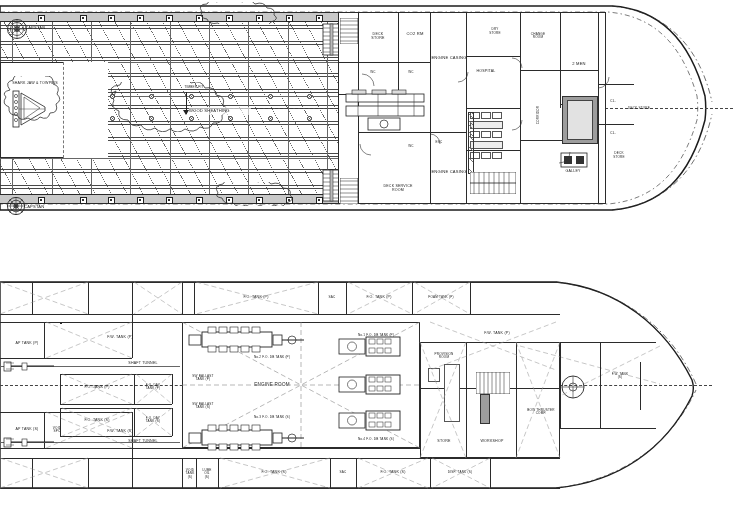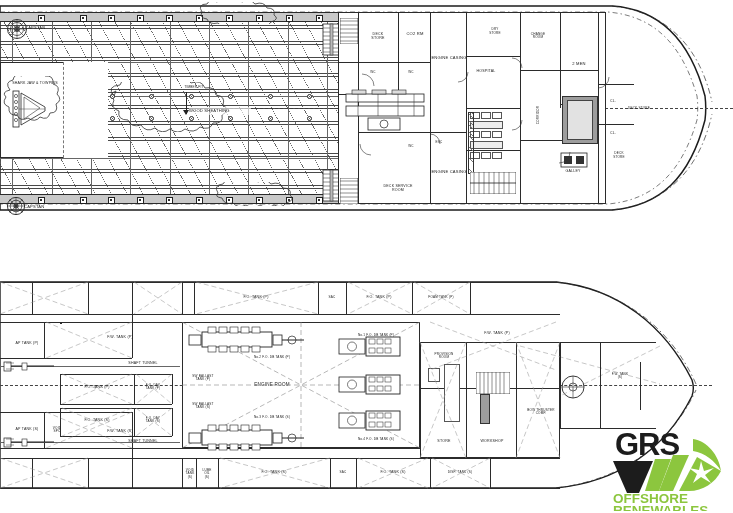--- a/index.html
+++ b/index.html
@@ -673,32 +673,14 @@
       </g>
     </svg>
 
     <div class="hline" style="left:560px;top:66px;width:96px;"></div>
     <div class="hline" style="left:560px;top:152px;width:96px;"></div>
     <div class="vline" style="left:560px;top:66px;height:86px;"></div>
     <div class="vline" style="left:600px;top:66px;height:86px;"></div>
     <div class="vline" style="left:640px;top:86px;height:48px;"></div>
   </div>
 
-  <div id="logo">
-    <svg viewBox="0 0 120 90" width="120" height="90">
-
-      <text x="6" y="34" font-family="Liberation Sans, sans-serif" font-size="31" font-weight="bold" fill="#1c1c1c" letter-spacing="-1">GRS</text>
-
-      <path d="M4,40 L44,40 L30,72 L18,72 Z" fill="#1c1c1c"></path>
-
-      <path d="M46,38 L62,38 L50,70 L36,70 Z" fill="#8cc63e"></path>
-      <path d="M64,34 L80,34 L64,70 L50,70 Z" fill="#8cc63e"></path>
-      <path d="M84,18 C98,20 110,34 112,50 C106,40 96,32 84,30 Z" fill="#8cc63e"></path>
-      <path d="M112,50 C106,62 94,70 80,70 L70,70 L88,36 Z" fill="#8cc63e"></path>
-
-      <path d="M92,40 L95,50 L105,47 L96,54 L102,62 L92,56 L84,62 L88,53 L80,47 L90,49 Z" fill="#ffffff"></path>
-
-      <text x="4" y="82" font-family="Liberation Sans, sans-serif" font-size="13.5" font-weight="bold" fill="#8cc63e" letter-spacing="0">OFFSHORE</text>
-      <text x="4" y="94" font-family="Liberation Sans, sans-serif" font-size="13.5" font-weight="bold" fill="#8cc63e" letter-spacing="0">RENEWABLES</text>
-    </svg>
-  </div>
 
 </div>
 
 </body></html>

